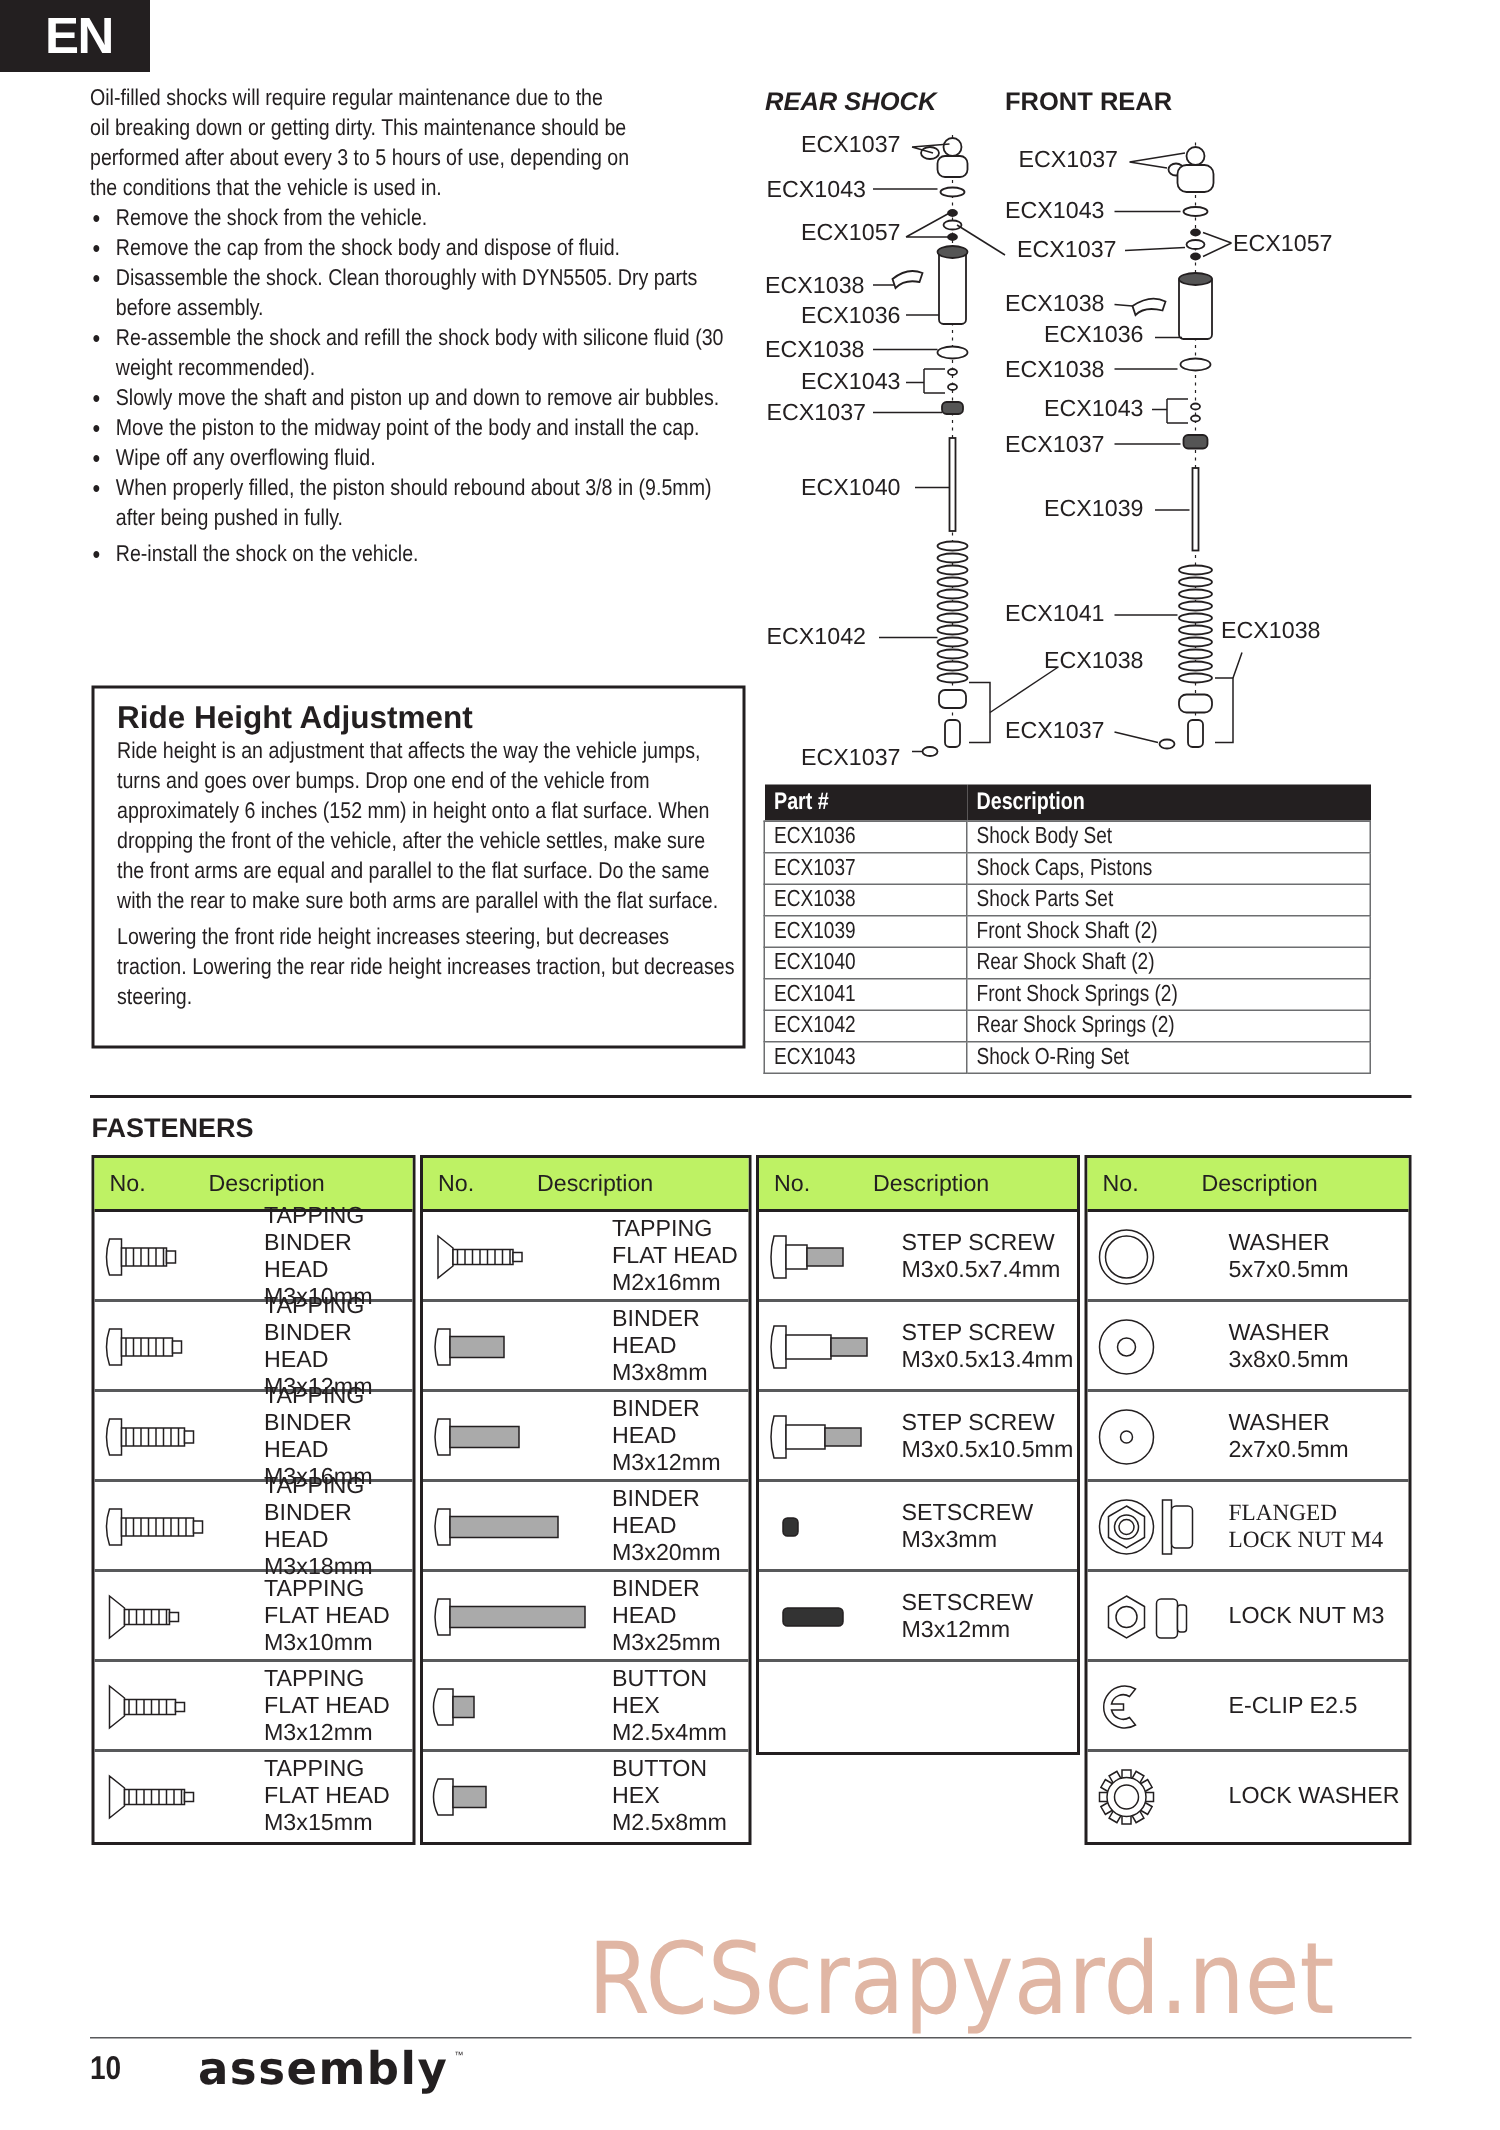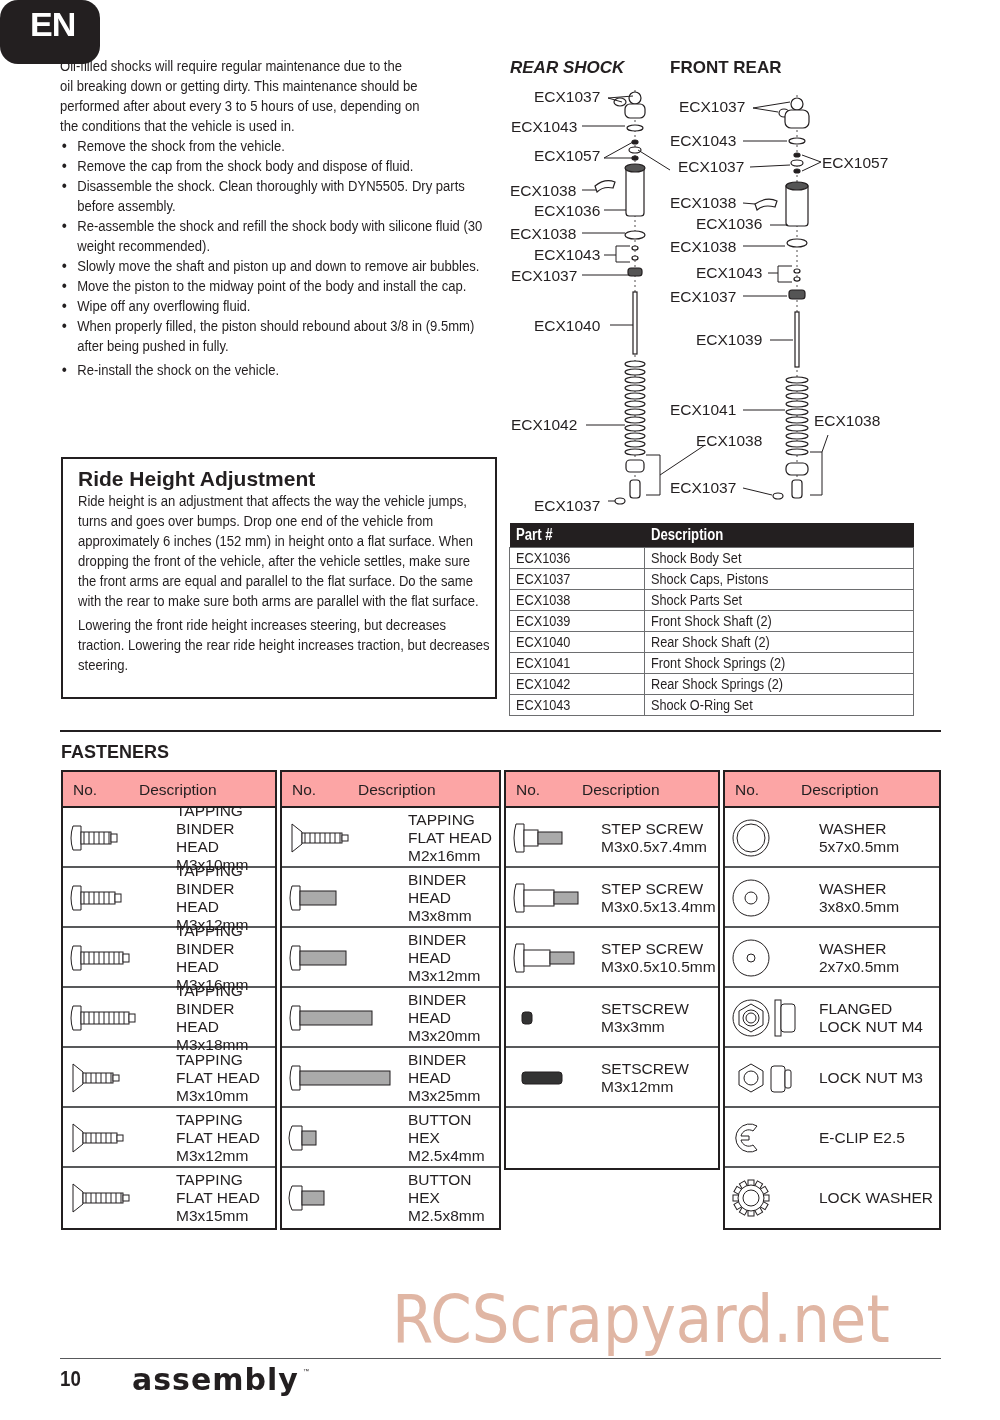--- a/index.html
+++ b/index.html
@@ -1,20 +1,20 @@
 <!DOCTYPE html>
 <html><head>
 <meta charset="utf-8">
 <style>
   * { box-sizing: border-box; margin: 0; padding: 0; }
   html, body { width: 1000px; height: 1420px; background: #ffffff; overflow: hidden; }
   body { position: relative; font-family: "Liberation Sans", sans-serif; color: #231f20; }
 
-  .lang-tab { position: absolute; left: 0; top: 0; width: 100px; height: 64px; background: #231f20; color: #fff;
-    font: bold 34px/48px "Liberation Sans", sans-serif; padding-left: 30px; letter-spacing: -1px; border-radius: 18px; }
+  .lang-tab { position: absolute; left: 0; top: 0; width: 100px; height: 48px; background: #231f20; color: #fff;
+    font: bold 34px/48px "Liberation Sans", sans-serif; padding-left: 30px; letter-spacing: -1px; }
 
   
   .shock-cleaning { position: absolute; left: 60px; top: 56px; width: 430px; }
   .sec-title { font: bold 19px/24px "Liberation Sans", sans-serif; color: #231f20; }
   .body-text { font: 15.2px/20px "Liberation Sans Narrow", "Liberation Sans", sans-serif; color: #231f20;
     transform: scaleX(0.86); transform-origin: left top; width: 500px; }
   .intro p { margin: 0; }
   .bullets { list-style: none; margin-top: 0; }
   .bullets li { position: relative; padding-left: 20px; }
   .bullets li::before { content: "•"; position: absolute; left: 2px; top: 0; font-size: 17px; }
@@ -37,21 +37,21 @@
     padding: 0 6px; height: 24px; margin-left: 20px; }
   .parts-table td { border: 1px solid #6d6e70; font: 15.5px/20px "Liberation Sans", sans-serif; padding: 0 6px; height: 21px; color: #231f20; }
   .parts-table td span, .parts-table th span { display: inline-block; transform: scaleX(0.82); transform-origin: left center; white-space: nowrap; }
   .parts-table .c1 { width: 135px; }
 
   .divider { position: absolute; left: 60px; top: 730px; width: 881px; height: 2px; background: #231f20; }
 
   
   .fasteners-title { position: absolute; left: 61px; top: 741px; font: bold 18px/22px "Liberation Sans", sans-serif; }
   .f-table { position: absolute; top: 770px; border: 2px solid #231f20; background: #fff; }
-  .f-head { height: 36px; background: #fca5a5; border-bottom: 2px solid #231f20; font: 15.5px/36px "Liberation Sans", sans-serif; position: relative; }
+  .f-head { height: 36px; background: #bef264; border-bottom: 2px solid #231f20; font: 15.5px/36px "Liberation Sans", sans-serif; position: relative; }
   .f-head .no { position: absolute; left: 10px; }
   .f-head .desc { position: absolute; left: 76px; }
   .f-row { height: 60px; border-bottom: 2px solid #58595b; position: relative; }
   .f-row:last-child { border-bottom: none; }
   .f-row .ico { position: absolute; left: 6px; top: 10px; width: 100px; height: 40px; }
   .f-row .txt { position: absolute; top: 0; height: 60px; display: flex; align-items: center; font: 15.5px/18px "Liberation Sans", sans-serif; color: #231f20; white-space: pre-line; }
 
   
   .watermark { position: absolute; left: 392px; top: 1280px; font: 66px/80px "DejaVu Sans", sans-serif; color: #e0b6a4; letter-spacing: 0px;
     transform: scaleX(0.9); transform-origin: left top; }
@@ -560,21 +560,21 @@
       </div>
       <div class="f-row">
         <div class="ico"><svg width="100" height="40">
             <circle cx="20" cy="20" r="18" fill="#fff" stroke="#231f20"></circle>
             <polygon points="20,6 32,13 32,27 20,34 8,27 8,13" fill="#fff" stroke="#231f20"></polygon>
             <circle cx="20" cy="20" r="8" fill="#fff" stroke="#231f20"></circle>
             <circle cx="20" cy="20" r="5" fill="#fff" stroke="#231f20"></circle>
             <rect x="44" y="2" width="6" height="36" fill="#fff" stroke="#231f20"></rect>
             <rect x="50" y="6" width="14" height="28" rx="3" fill="#fff" stroke="#231f20"></rect>
           </svg></div>
-        <div class="txt" style="left: 94px;">FLANGED
+        <div class="txt" style="left: 94px; font-family: Liberation Serif, serif;">FLANGED
 LOCK NUT M4</div>
       </div>
       <div class="f-row">
         <div class="ico"><svg width="100" height="40">
             <polygon points="20,6 32,13 32,27 20,34 8,27 8,13" fill="#fff" stroke="#231f20"></polygon>
             <circle cx="20" cy="20" r="7" fill="#fff" stroke="#231f20"></circle>
             <rect x="40" y="8" width="14" height="26" rx="3" fill="#fff" stroke="#231f20"></rect>
             <rect x="54" y="12" width="6" height="18" rx="2" fill="#fff" stroke="#231f20"></rect>
           </svg></div>
         <div class="txt" style="left: 94px;">LOCK NUT M3</div>

